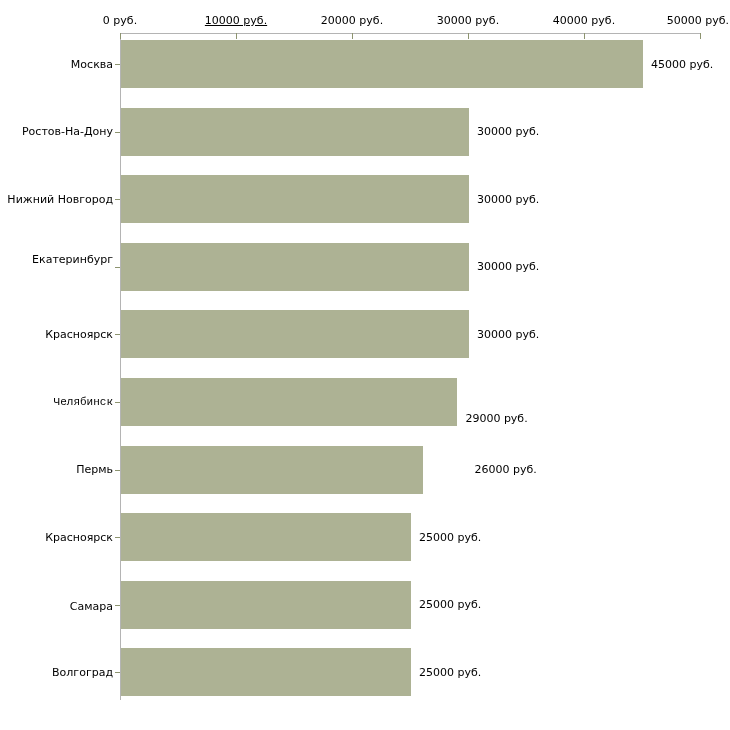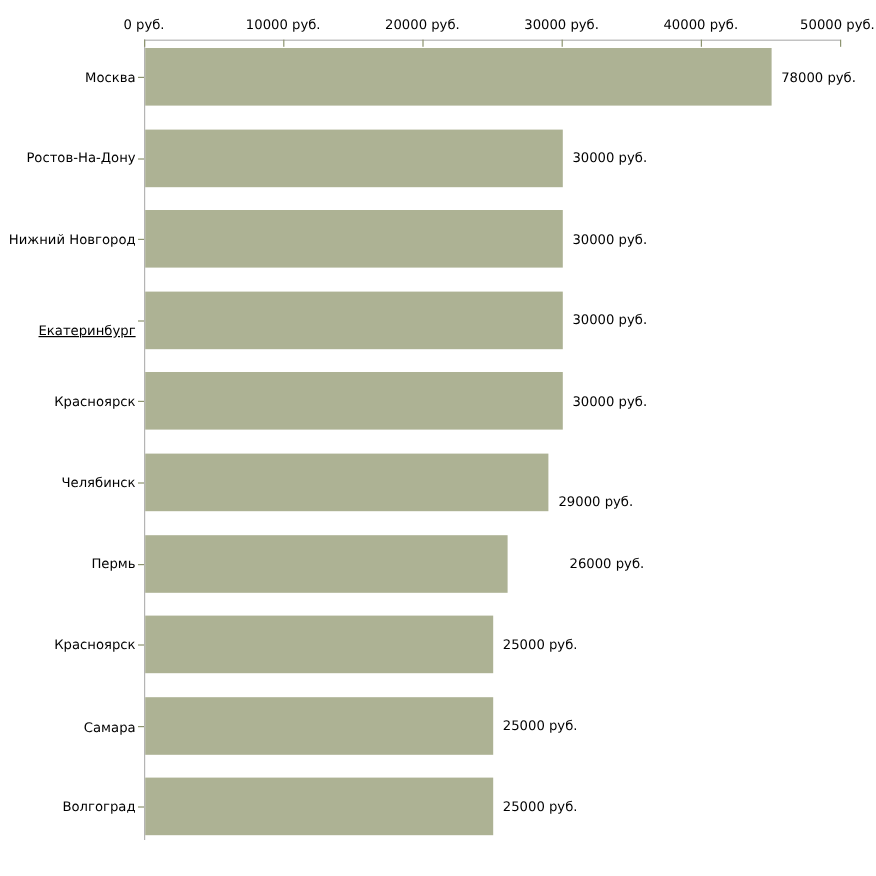--- a/index.html
+++ b/index.html
@@ -106,57 +106,57 @@
   <div class="plot-area">
 
     <div class="axis-line"></div>
 
     <div class="baseline"></div>
 
     <div id="x-axis-group">
         <div class="axis-tick" style="left: 119.5px;"></div>
         <div class="axis-tick-label" style="left: 120px;">0 руб.</div>
         <div class="axis-tick" style="left: 235.5px;"></div>
-        <div class="axis-tick-label" style="left: 236px;">10000 руб.</div>
+        <div class="axis-tick-label" style="left: 236px; text-decoration: underline;">10000 руб.</div>
         <div class="axis-tick" style="left: 351.5px;"></div>
         <div class="axis-tick-label" style="left: 352px;">20000 руб.</div>
         <div class="axis-tick" style="left: 467.5px;"></div>
         <div class="axis-tick-label" style="left: 468px;">30000 руб.</div>
         <div class="axis-tick" style="left: 583.5px;"></div>
         <div class="axis-tick-label" style="left: 584px;">40000 руб.</div>
         <div class="axis-tick" style="left: 699.5px;"></div>
         <div class="axis-tick-label" style="left: 729px; transform: translateX(-100%);">50000 руб.</div>
       </div>
 
     <div id="category-group">
         <div class="cat-label-wrap" style="top: 57.5px;">Москва</div>
         <div class="cat-tick" style="top: 64px;"></div>
         <div class="cat-label-wrap" style="top: 125.1px;">Ростов-На-Дону</div>
         <div class="cat-tick" style="top: 132px;"></div>
         <div class="cat-label-wrap" style="top: 192.7px;">Нижний Новгород</div>
         <div class="cat-tick" style="top: 199px;"></div>
-        <div class="cat-label-wrap" style="top: 269px; text-decoration: underline;">Екатеринбург</div>
+        <div class="cat-label-wrap" style="top: 253px;">Екатеринбург</div>
         <div class="cat-tick" style="top: 267px;"></div>
         <div class="cat-label-wrap" style="top: 327.9px;">Красноярск</div>
         <div class="cat-tick" style="top: 334px;"></div>
-        <div class="cat-label-wrap" style="top: 395.5px;">Челябинск</div>
+        <div class="cat-label-wrap" style="top: 395.5px; font-family: Liberation Mono, monospace;">Челябинск</div>
         <div class="cat-tick" style="top: 402px;"></div>
         <div class="cat-label-wrap" style="top: 463.1px;">Пермь</div>
         <div class="cat-tick" style="top: 470px;"></div>
         <div class="cat-label-wrap" style="top: 530.7px;">Красноярск</div>
         <div class="cat-tick" style="top: 537px;"></div>
         <div class="cat-label-wrap" style="top: 600px;">Самара</div>
         <div class="cat-tick" style="top: 605px;"></div>
         <div class="cat-label-wrap" style="top: 665.9px;">Волгоград</div>
         <div class="cat-tick" style="top: 672px;"></div>
       </div>
 
     <div id="bars-group">
         <div class="bar" title="Москва 45000 руб." style="top: 40px; width: 522px; height: 48px; background: rgb(173, 178, 148);"></div>
-        <div class="bar-value-label" style="left: 651px; top: 57.5px;">78000 руб.</div>
+        <div class="bar-value-label" style="left: 651px; top: 57.5px;">45000 руб.</div>
         <div class="bar" title="Ростов-На-Дону 30000 руб." style="top: 107.6px; width: 348px; height: 48px; background: rgb(173, 178, 148);"></div>
         <div class="bar-value-label" style="left: 477px; top: 125.1px;">30000 руб.</div>
         <div class="bar" title="Нижний Новгород 30000 руб." style="top: 175.2px; width: 348px; height: 48px; background: rgb(173, 178, 148);"></div>
         <div class="bar-value-label" style="left: 477px; top: 192.7px;">30000 руб.</div>
         <div class="bar" title="Екатеринбург 30000 руб." style="top: 242.8px; width: 348px; height: 48px; background: rgb(173, 178, 148);"></div>
         <div class="bar-value-label" style="left: 477px; top: 260.3px;">30000 руб.</div>
         <div class="bar" title="Новосибирск 30000 руб." style="top: 310.4px; width: 348px; height: 48px; background: rgb(173, 178, 148);"></div>
         <div class="bar-value-label" style="left: 477px; top: 327.9px;">30000 руб.</div>
         <div class="bar" title="Челябинск 29000 руб." style="top: 378px; width: 336.4px; height: 48px; background: rgb(173, 178, 148);"></div>
         <div class="bar-value-label" style="left: 465.4px; top: 395.5px; margin-top: 16px;">29000 руб.</div>

